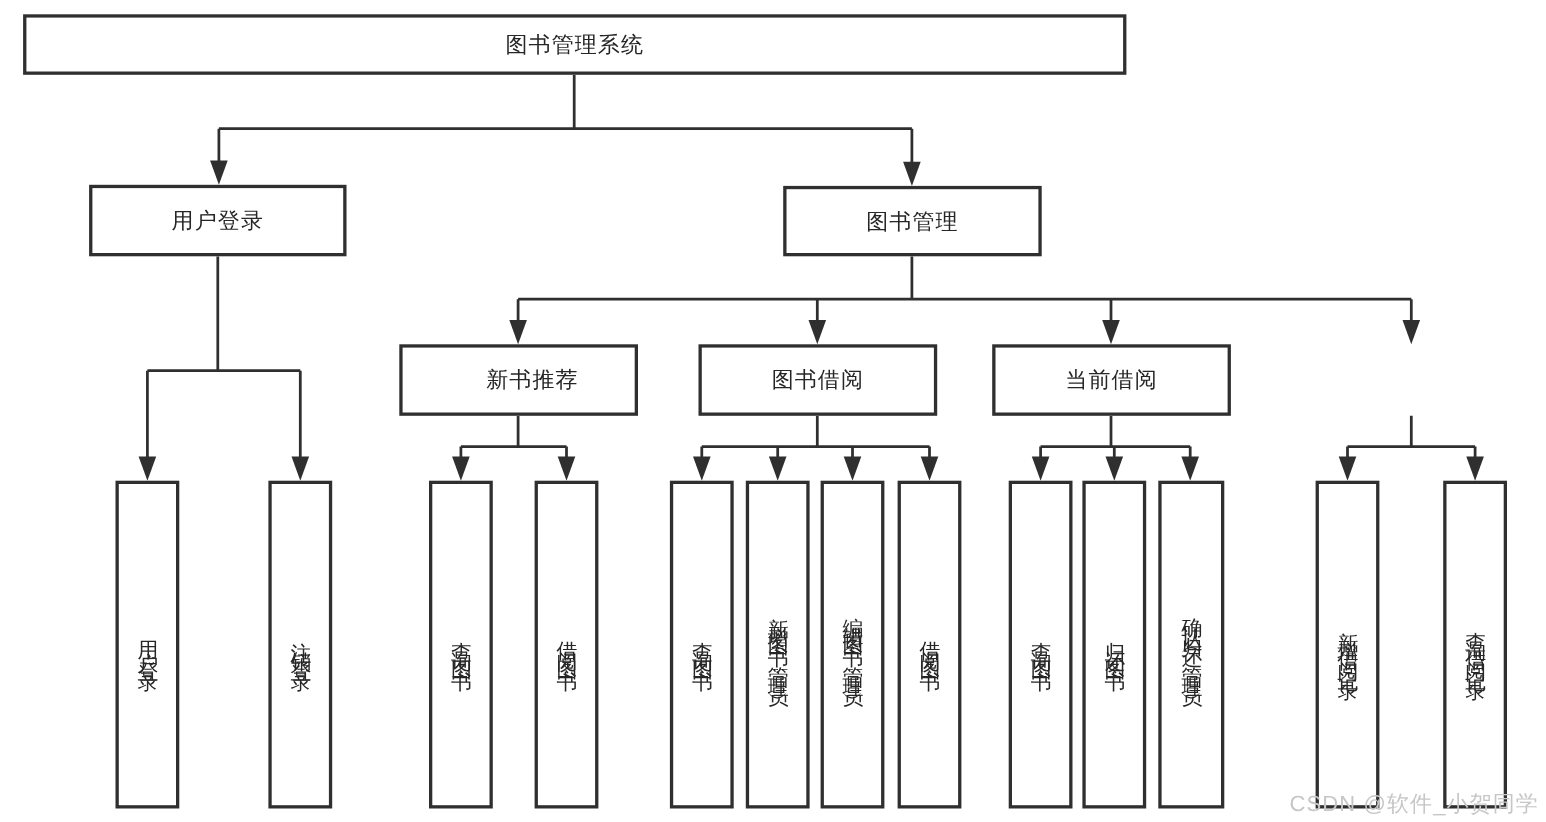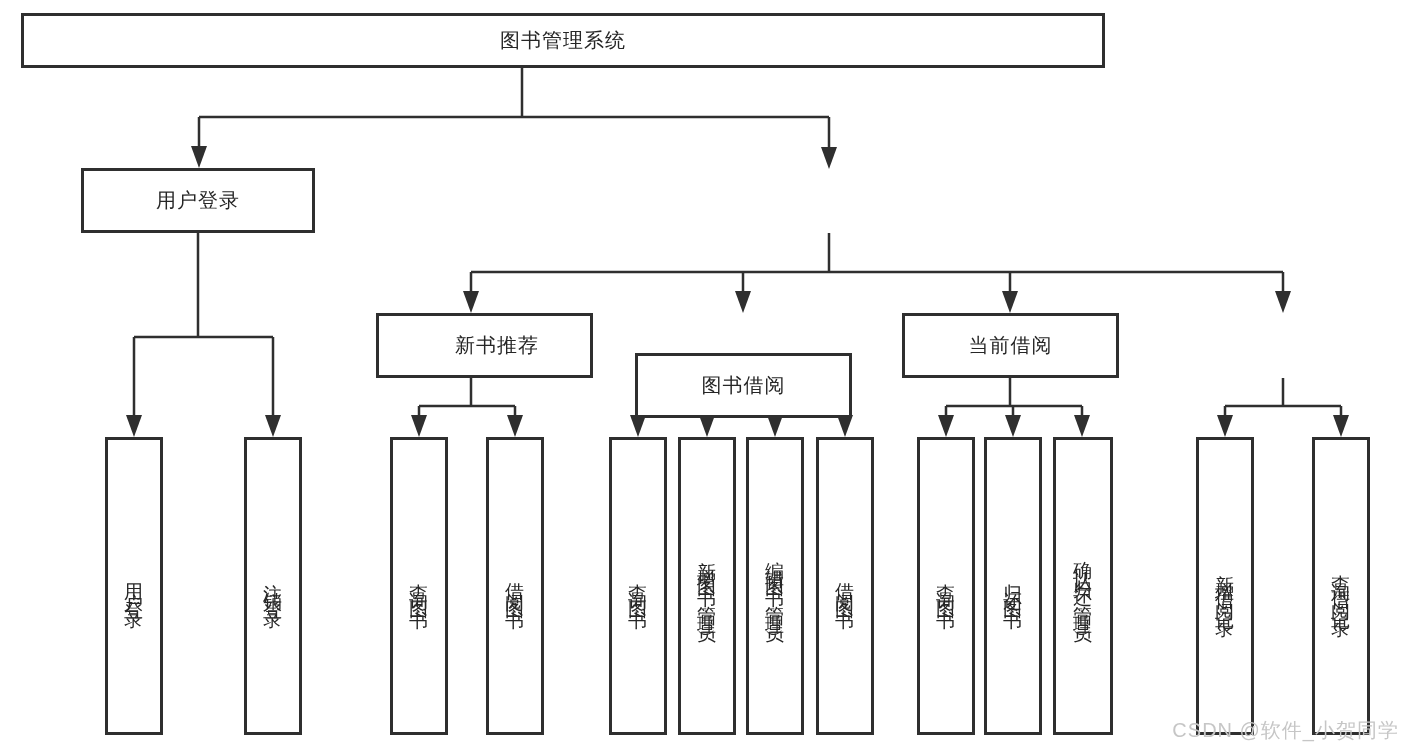--- a/index.html
+++ b/index.html
@@ -43,26 +43,26 @@
     z-index: 2;
     font-size: 19px;
     line-height: 1;
   }
   .vnode span {
     writing-mode: vertical-rl;
     text-orientation: mixed;
     letter-spacing: 9px;
     white-space: nowrap;
   }
-  .root-box   { left: 21px;  top: 13px;  width: 1084px; height: 55px; }
+  .root-box   { left: 21px;  top: 13px;  width: 1003px; height: 55px; }
   .l2-a { left: 81px;  top: 168px; width: 234px; height: 65px; }
   .l2-b { left: 712px; top: 169px; width: 235px; height: 64px; }
   .l3 { top: 313px; width: 217px; height: 65px; }
-  .l3-a { left: 376px; padding-left: 25px; }
-  .l3-b { left: 635px; margin-top: 40px; }
+  .l3-a { left: 363px; padding-left: 25px; }
+  .l3-b { left: 635px; }
   .l3-c { left: 902px; }
   .l3-d { left: 1175px; }
   .l4 { top: 437px; width: 58px; height: 298px; }
   .l4-01 { left: 105px;  }
   .l4-02 { left: 244px;  }
   .l4-03 { left: 390px;  }
   .l4-04 { left: 486px;  }
   .l4-05 { left: 609px;  }
   .l4-06 { left: 678px;  }
   .l4-07 { left: 746px;  }
@@ -135,20 +135,23 @@
     </g>
   </svg>
 
   <div class="node root-box">
     <span>图书管理系统</span>
   </div>
 
   <div class="node l2-a">
     <span>用户登录</span>
   </div>
+  <div class="node l2-b">
+    <span>图书管理</span>
+  </div>
 
   <div class="node l3 l3-a">
     <span>新书推荐</span>
   </div>
   <div class="node l3 l3-b">
     <span>图书借阅</span>
   </div>
   <div class="node l3 l3-c">
     <span>当前借阅</span>
   </div>

